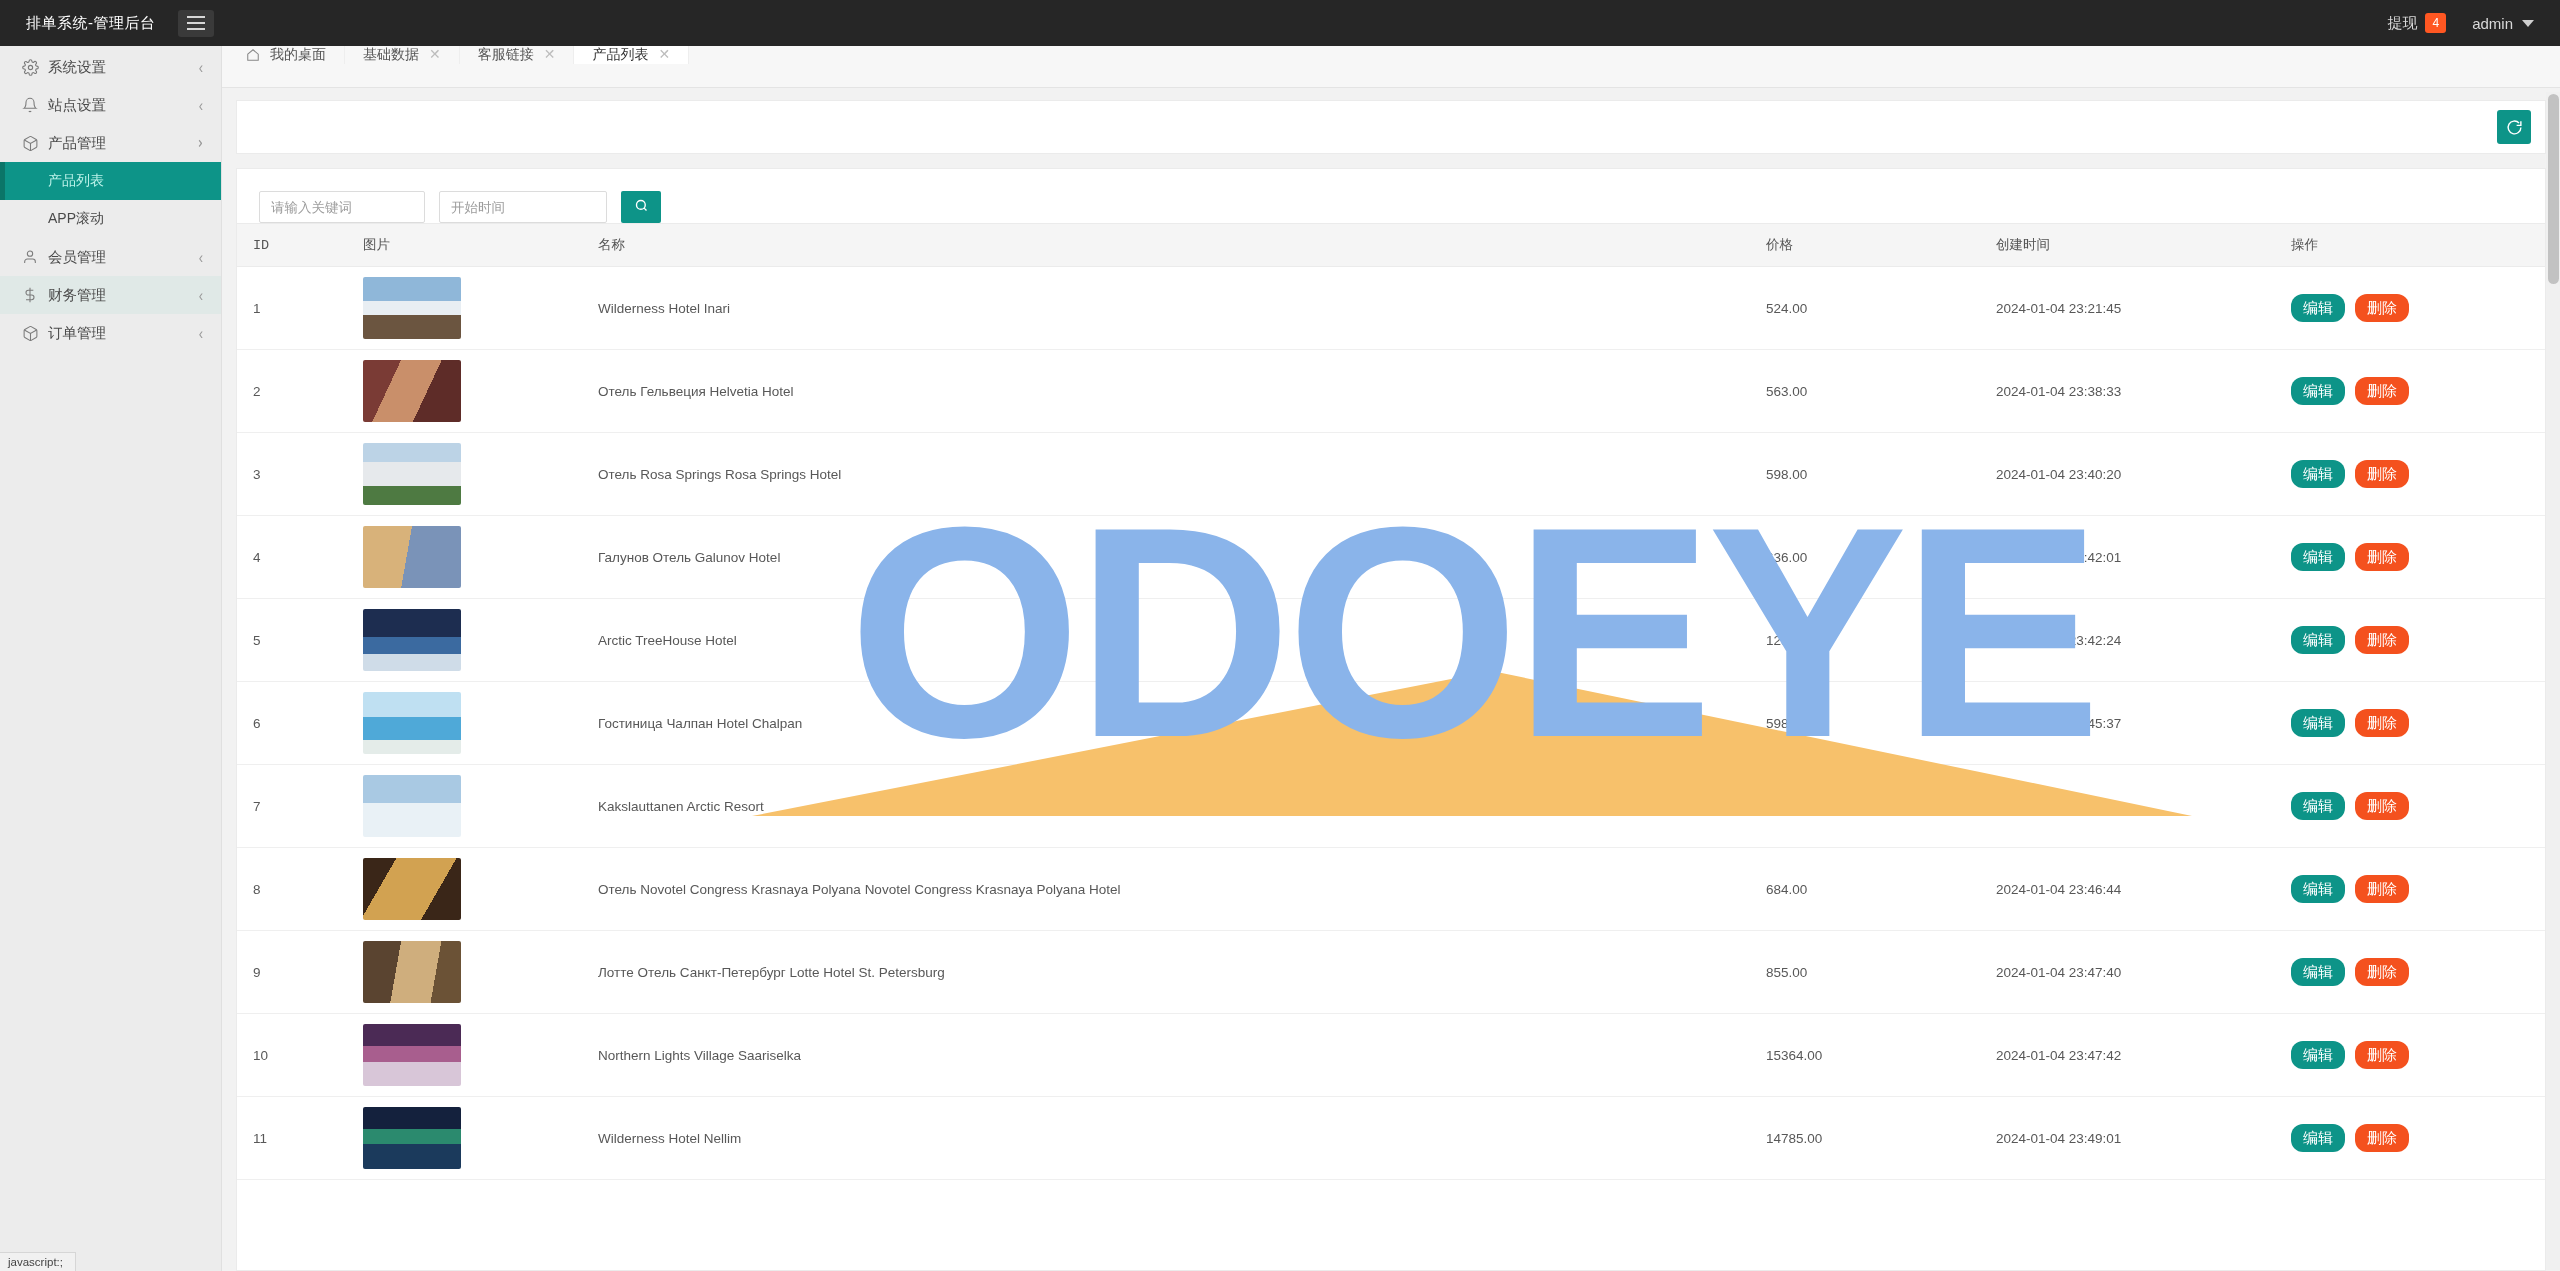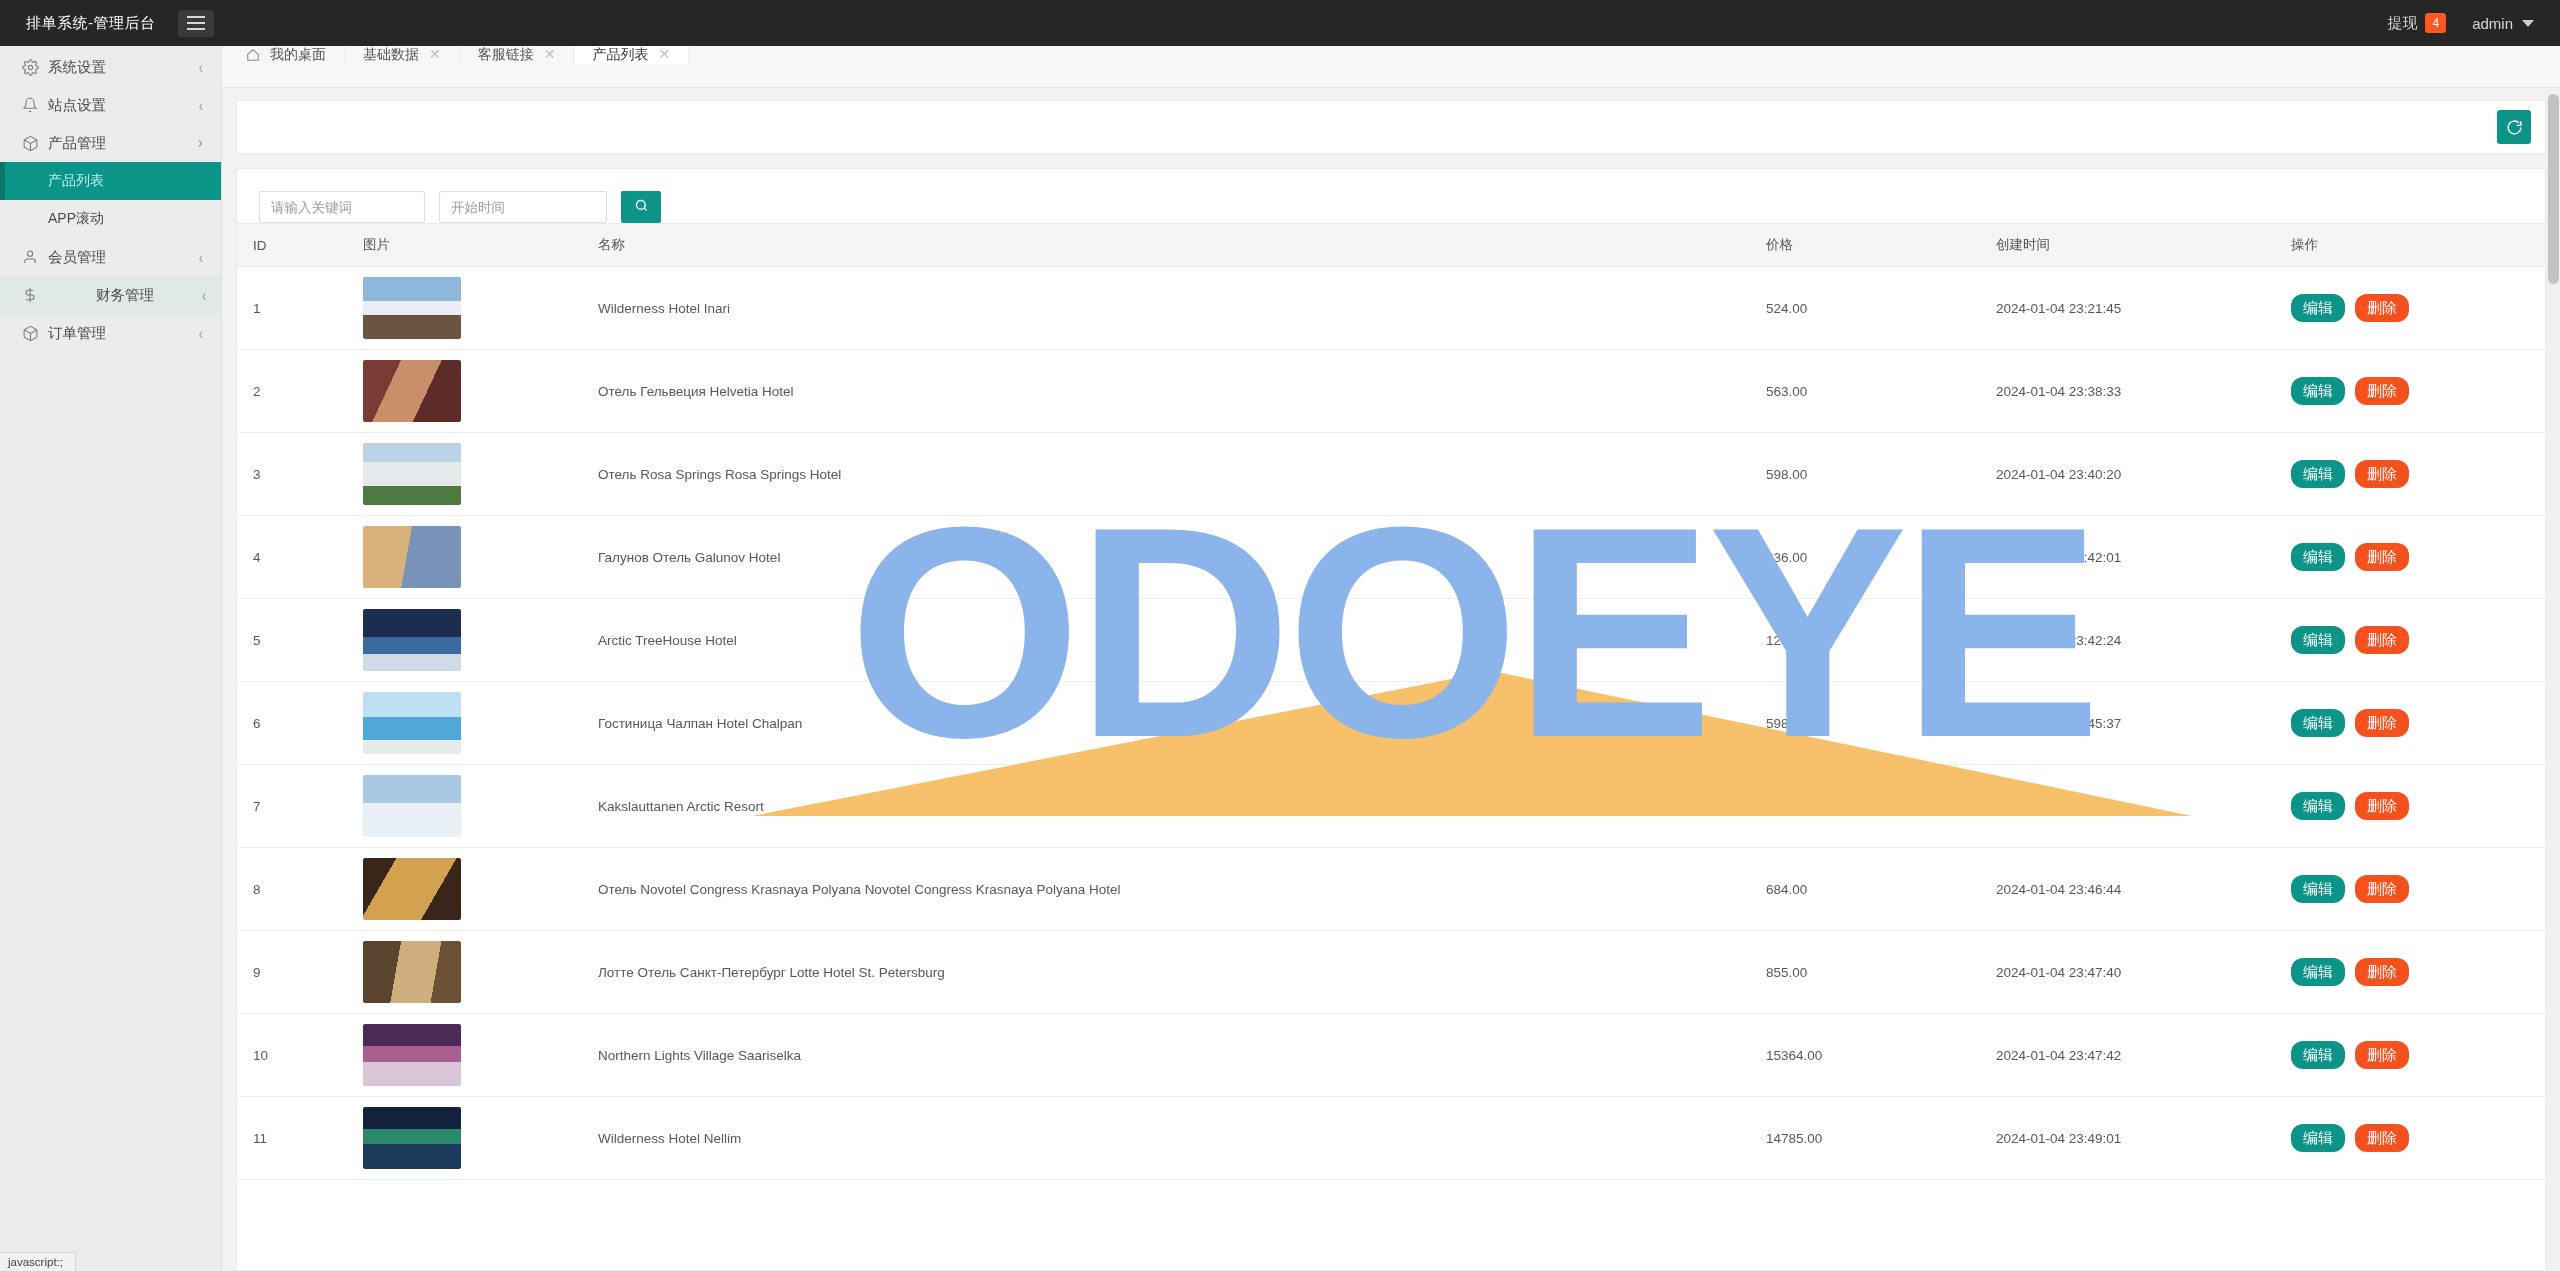--- a/index.html
+++ b/index.html
@@ -47,21 +47,21 @@
   .nav-item {
     height: 38px; display: flex; align-items: center; padding: 0 18px 0 22px;
     font-size: 14.5px; color: #4a4a4a; cursor: pointer; position: relative;
   }
   .nav-item .ico { width: 26px; flex: 0 0 26px; display: flex; align-items: center; color: #7b7b7b; }
   .nav-item .txt { flex: 1; white-space: nowrap; }
   .nav-item .chev {
     font-size: 13px; color: #9a9a9a; transform: scaleY(1.3); display: inline-block;
   }
   .nav-item.open .chev { transform: rotate(-90deg) scaleX(1.3); }
-  .nav-item.highlight { background: #e0e9e7; gap: 48px; }
+  .nav-item.highlight { background: #e0e9e7; }
   .sub-item {
     height: 38px; display: flex; align-items: center; padding-left: 48px;
     font-size: 14px; color: #4a4a4a; cursor: pointer;
   }
   .sub-item.active {
     background: #0d9488; color: #bdf3ea; border-left: 5px solid #0b7568; padding-left: 43px;
   }
 
   
   .content { flex: 1; min-width: 0; display: flex; flex-direction: column; background: #f2f2f2; position: relative; }
@@ -107,21 +107,21 @@
     background: #0d9488; color: #fff; border: none; border-radius: 2px; height: 32px;
     padding: 0 14px; font-size: 13.5px; display: inline-flex; align-items: center; gap: 6px;
     cursor: pointer; font-family: inherit;
   }
   .total-text { font-size: 13.5px; color: #555; }
 
   table.grid { width: 100%; border-collapse: collapse; table-layout: fixed; }
   table.grid thead th {
     background: #f5f5f5; border-top: 1px solid #ebebeb; border-bottom: 1px solid #ebebeb;
     font-weight: normal; font-size: 13.5px; color: #555; text-align: left;
-    padding: 12px 16px; white-space: nowrap;
+    padding: 12px 16px; white-space: nowrap; font-family: Liberation Mono, monospace;
   }
   table.grid tbody td {
     border-bottom: 1px solid #efefef; font-size: 13.5px; color: #585858;
     padding: 10px 16px; vertical-align: middle;
   }
   .col-id { width: 110px; }
   .col-img { width: 235px; }
   .col-name { width: auto; }
   .col-price { width: 230px; }
   .col-time { width: 295px; }

